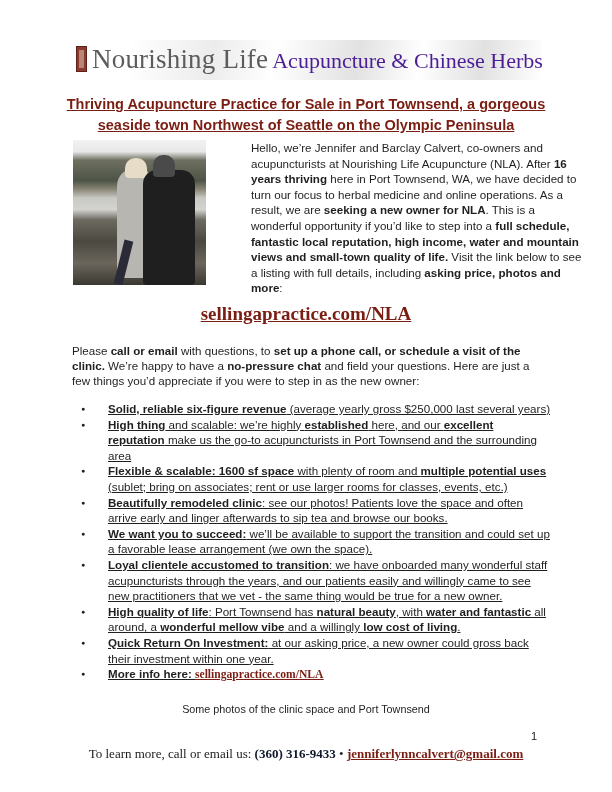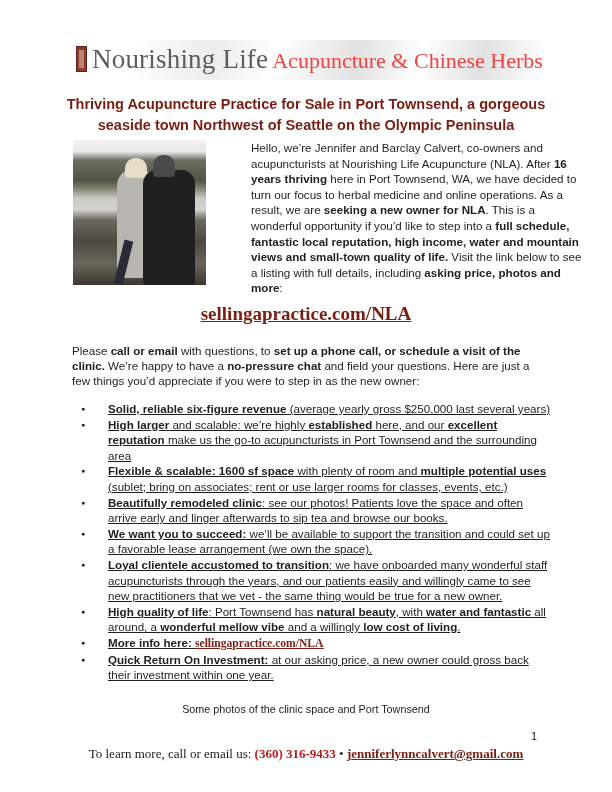--- a/index.html
+++ b/index.html
@@ -4,41 +4,41 @@
 <style>
   html, body { margin:0; padding:0; background:#ffffff; }
   body { width:612px; height:792px; position:relative; overflow:hidden; font-family:"Liberation Sans", sans-serif; color:#1a1a1a; }
   .header { position:absolute; left:72px; top:40px; width:470px; height:40px; }
   .header-bg { position:absolute; left:60px; top:0; width:410px; height:40px;
     background: linear-gradient(100deg, rgba(255,255,255,0) 0%, rgba(200,200,200,0.35) 20%, rgba(255,255,255,0.1) 35%, rgba(190,190,190,0.45) 55%, rgba(255,255,255,0.1) 70%, rgba(180,180,180,0.4) 85%, rgba(255,255,255,0) 100%); }
   .seal { position:absolute; left:4px; top:6px; width:11px; height:26px; background:#8a3b2e; border:1px solid #5a2218; box-sizing:border-box; }
   .seal::after { content:""; position:absolute; left:2px; top:3px; width:5px; height:18px; background:#d9b8a8; opacity:0.6; }
   .logo-text { position:absolute; left:20px; top:4px; white-space:nowrap; font-family:"Liberation Serif", serif; color:#5c5c5c; }
   .logo-main { font-size:27px; letter-spacing:0.2px; }
-  .logo-sub { font-size:22px; color:#ef4444; }
-  .title { position:absolute; left:60px; top:94px; width:492px; text-align:center; color:#7a1d12; font-weight:bold; font-size:14.5px; line-height:21px; }
+  .logo-sub { font-size:22px; color:#4c1d95; }
+  .title { position:absolute; left:60px; top:94px; width:492px; text-align:center; color:#7a1d12; font-weight:bold; font-size:14.5px; line-height:21px;text-decoration:underline; }
   .photo { position:absolute; left:73px; top:140px; width:133px; height:145px; overflow:hidden;
     background: linear-gradient(180deg, #f2f2f2 0%, #e8e8e8 8%, #6e6f60 14%, #4d5446 28%, #8a8576 34%, #c9c9c4 40%, #d3d3d0 48%, #6d6a62 55%, #4b4840 70%, #6a665c 85%, #3b3832 100%); }
   .photo .p1 { position:absolute; left:44px; top:28px; width:38px; height:110px; background:#b7b6b1; border-radius:18px 18px 6px 6px; }
   .photo .p1h { position:absolute; left:52px; top:18px; width:22px; height:20px; background:#e6dcc8; border-radius:10px 10px 4px 4px; }
   .photo .p2 { position:absolute; left:70px; top:30px; width:52px; height:115px; background:#1f1f1f; border-radius:14px 14px 4px 4px; }
   .photo .p2h { position:absolute; left:80px; top:15px; width:22px; height:22px; background:#4a4a4a; border-radius:10px 10px 4px 4px; }
   .photo .leg { position:absolute; left:46px; top:100px; width:9px; height:45px; background:#2b2b38; transform:rotate(14deg); }
   .intro { position:absolute; left:211px; top:140px; width:335px; font-size:11.6px; line-height:15.6px; color:#1f1f1f;margin-left:40px; }
   .link-main { position:absolute; left:60px; top:303px; width:492px; text-align:center; }
   .link-main a { font-family:"Liberation Serif", serif; font-weight:bold; font-size:19px; color:#7a1d12; text-decoration:underline; }
   .para { position:absolute; left:72px; top:343px; width:478px; font-size:11.6px; line-height:15px; color:#1f1f1f; }
   ul.bullets { position:absolute; left:72px; top:401px; width:480px; margin:0; padding:0 0 0 36px; list-style:none; font-size:11.6px; line-height:15.6px; color:#1f1f1f; box-sizing:border-box;text-decoration:underline; }
   ul.bullets li { position:relative; margin:0; }
   ul.bullets li::before { content:"●"; position:absolute; left:-27px; top:0; font-size:7px; color:#1f1f1f; }
   ul.bullets a { font-family:"Liberation Serif", serif; font-weight:bold; color:#7a1d12; text-decoration:underline; }
   .caption { position:absolute; left:60px; top:703px; width:492px; text-align:center; font-size:10.8px; color:#1f1f1f; }
   .page-num { position:absolute; left:531px; top:730px; font-size:11px; color:#1a1a1a; }
   .footer { position:absolute; left:60px; top:746px; width:492px; text-align:center; font-family:"Liberation Serif", serif; font-size:13px; color:#1a1a1a; }
-  .footer .phone { color:#b91c1c; font-weight:bold; }
+  .footer .phone { color:#0f172a; font-weight:bold; }
   .footer a { color:#7a1d12; font-weight:bold; text-decoration:underline; }
   b { font-weight:bold; }
 </style>
 </head>
 <body>
 
 <div class="header">
   <div class="header-bg"></div>
   <div class="seal"></div>
   <div class="logo-text">
@@ -63,28 +63,28 @@
 <div class="intro"><span>Hello, we’re Jennifer and Barclay Calvert, co-owners and acupuncturists at Nourishing Life Acupuncture (NLA). After </span><b>16 years thriving</b><span> here in Port Townsend, WA, we have decided to turn our focus to herbal medicine and online operations. As a result, we are </span><b>seeking a new owner for NLA</b><span>. This is a wonderful opportunity if you’d like to step into a </span><b>full schedule, fantastic local reputation, high income, water and mountain views and small-town quality of life.</b><span> Visit the link below to see a listing with full details, including </span><b>asking price, photos and more</b><span>:</span></div>
 
 <div class="link-main">
   <a href="#">sellingapractice.com/NLA</a>
 </div>
 
 <div class="para"><span>Please </span><b>call or email</b><span> with questions, to </span><b>set up a phone call, or schedule a visit of the clinic.</b><span> We’re happy to have a </span><b>no-pressure chat</b><span> and field your questions. Here are just a few things you’d appreciate if you were to step in as the new owner:</span></div>
 
 <ul class="bullets" id="bullets">
     <li><b>Solid, reliable six-figure revenue</b><span>  (average yearly gross $250,000 last several years)</span></li>
-    <li><b>High larger</b><span> and scalable: we’re highly </span><b>established</b><span> here, and our </span><b>excellent reputation</b><span> make us the go-to acupuncturists in Port Townsend and the surrounding area</span></li>
+    <li><b>High thing</b><span> and scalable: we’re highly </span><b>established</b><span> here, and our </span><b>excellent reputation</b><span> make us the go-to acupuncturists in Port Townsend and the surrounding area</span></li>
     <li><b>Flexible &amp; scalable: 1600 sf space</b><span> with plenty of room and </span><b>multiple potential uses</b><span> (sublet; bring on associates; rent or use larger rooms for classes, events, etc.)</span></li>
     <li><b>Beautifully remodeled clinic</b><span>: see our photos! Patients love the space and often arrive early and linger afterwards to sip tea and browse our books.</span></li>
     <li><b>We want you to succeed:</b><span> we’ll be available to support the transition and could set up a favorable lease arrangement (we own the space).</span></li>
     <li><b>Loyal clientele accustomed to transition</b><span>: we have onboarded many wonderful staff acupuncturists through the years, and our patients easily and willingly came to see new practitioners that we vet - the same thing would be true for a new owner.</span></li>
     <li><b>High quality of life</b><span>: Port Townsend has </span><b>natural beauty</b><span>, with </span><b>water and fantastic</b><span> all around, a </span><b>wonderful mellow vibe</b><span> and a willingly </span><b>low cost of living</b><span>.</span></li>
+    <li><b>Quick Return On Investment:</b><span> at our asking price, a new owner could gross back their investment within one year.</span></li>
     <li><b>More info here: </b><a href="#">sellingapractice.com/NLA</a></li>
-    <li><b>Quick Return On Investment:</b><span> at our asking price, a new owner could gross back their investment within one year.</span></li>
   </ul>
 
 <div class="caption">Some photos of the clinic space and Port Townsend</div>
 
 <div class="page-num">1</div>
 
 <div class="footer">
   <span>To learn more, call or email us: </span><span class="phone">(360) 316-9433</span><span> • </span><a href="#">jenniferlynncalvert@gmail.com</a>
 </div>
 

